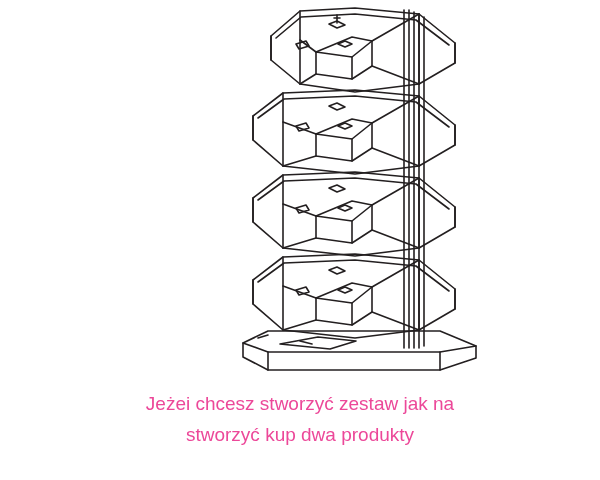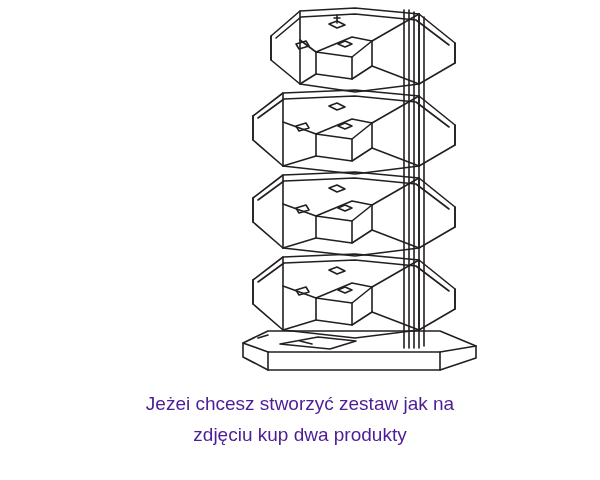--- a/index.html
+++ b/index.html
@@ -25,21 +25,21 @@
     top: 0;
     width: 600px;
     height: 380px;
   }
   .caption {
     position: absolute;
     left: 0;
     top: 388px;
     width: 600px;
     text-align: center;
-    color: #4c1d95;
+    color: #ec4899;
     font-size: 19px;
     line-height: 31px;
     font-family: "Liberation Sans", sans-serif;
   }
   .caption-line {
     display: block;
     white-space: pre;
   }
 </style>
 </head>
@@ -156,16 +156,16 @@
           <path d="M300 341 L312 344"></path>
           <path d="M258 338 L268 335"></path>
         </g>
 
       </g>
     </svg>
   </div>
 
   <div class="caption">
     <span class="caption-line">Jeżei chcesz stworzyć zestaw jak na</span>
-    <span class="caption-line">zdjęciu kup dwa produkty</span>
+    <span class="caption-line">stworzyć kup dwa produkty</span>
   </div>
 
 </div>
 
 </body></html>

